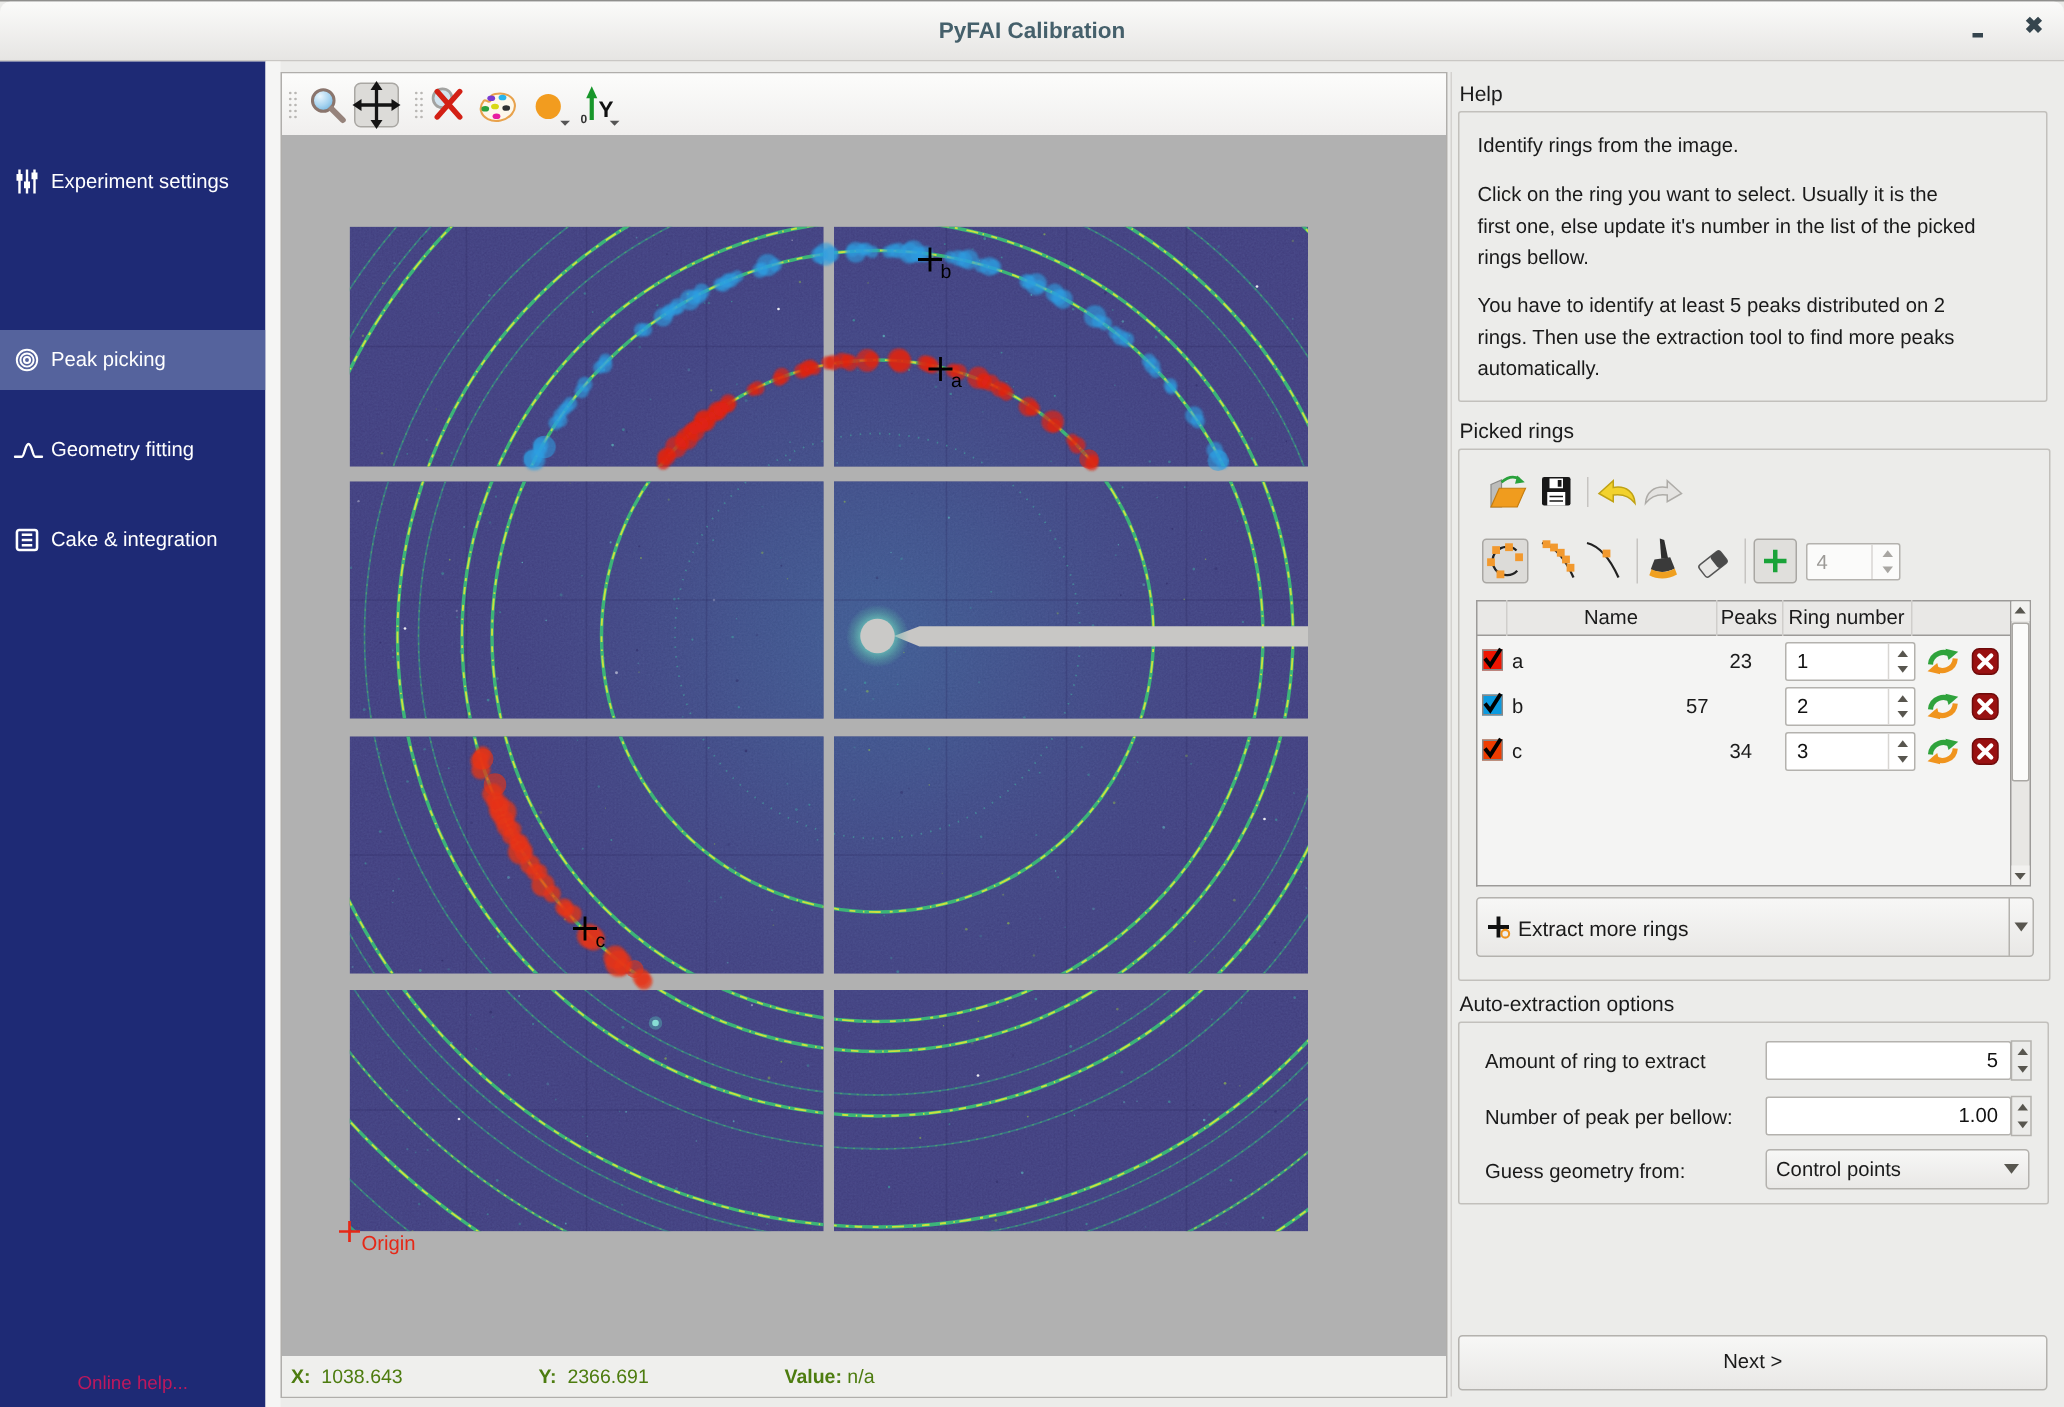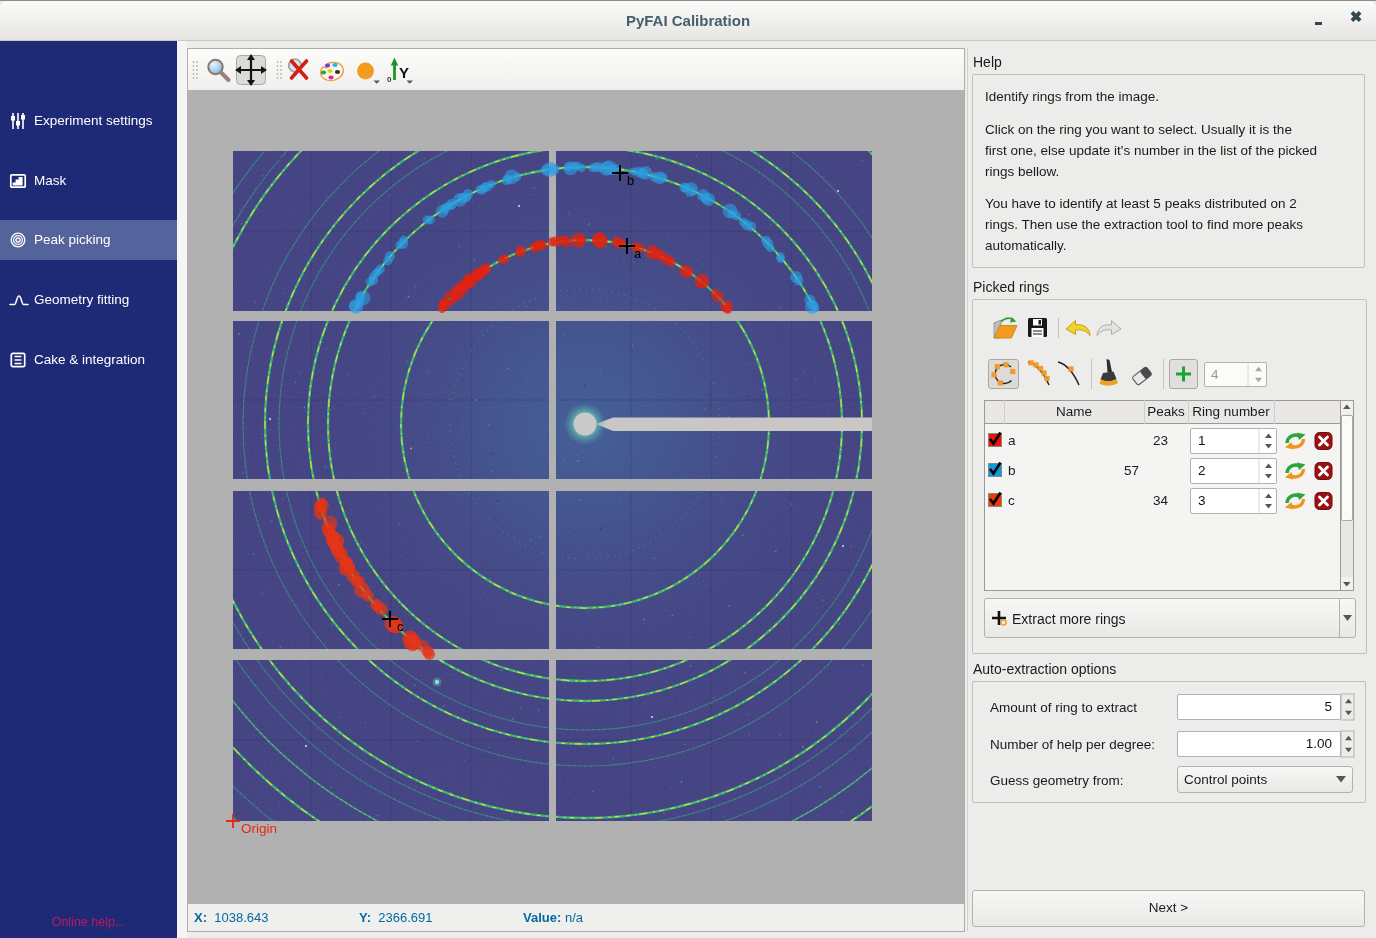--- a/index.html
+++ b/index.html
@@ -18,21 +18,21 @@
 .sbitem .lbl{position:absolute;left:34px;top:12px;}
 .sbitem svg{position:absolute;left:9px;top:11px;}
 .sbsel{background:#55639d;}
 #onlinehelp{position:absolute;left:0;top:914px;width:177px;text-align:center;color:#be185d;font-size:12.5px;}
 #lsplit{position:absolute;left:177px;top:40px;width:10px;height:898px;background:#f5f5f4;}
 #plotw{position:absolute;left:187px;top:47px;width:778px;height:884px;
  border:1px solid #b0aeab;background:#f5f5f4;}
 #ptoolbar{position:absolute;left:188px;top:48px;width:776px;height:41px;
  background:linear-gradient(#fcfcfb,#f0efee);}
 #pcanvas{position:absolute;left:188px;top:89px;width:776px;height:814px;background:#b1b1b1;}
-#pstatus{position:absolute;left:188px;top:903px;width:776px;height:27px;background:#efefed;font-size:13px;color:#0369a1;}
+#pstatus{position:absolute;left:188px;top:903px;width:776px;height:27px;background:#efefed;font-size:13px;color:#4d7c0f;}
 #pstatus b{font-weight:bold;}
 .gblabel{position:absolute;font-size:14px;color:#1a1a1a;}
 .gbox{position:absolute;border:1px solid #c2c0bc;border-radius:2px;}
 .htext{position:absolute;left:985px;width:372px;font-size:13.5px;line-height:21px;color:#1a1a1a;}
 .btn{position:absolute;background:linear-gradient(#f7f7f6,#e9e8e6);border:1px solid #b4b2ae;border-radius:3px;}
 .spin{position:absolute;background:#ffffff;border:1px solid #b4b2ae;border-radius:2px;font-size:13.5px;color:#111;}
 .spinv{position:absolute;top:4px;right:8px;}
 .formlbl{position:absolute;font-size:13.5px;color:#1a1a1a;}
 .tseph{position:absolute;width:1px;background:#d0cecb;}
 </style></head><body>
@@ -43,27 +43,20 @@
 <div id="closex">✖</div>
 <div id="sidebar"></div>
     <div class="sbitem" style="top:100px">
       <svg width="18" height="18" viewBox="0 0 18 18" fill="none" stroke="#fff">
         <path d="M4 1v16M9 1v16M14 1v16" stroke-width="1.6"></path>
         <rect x="2" y="4" width="4" height="4.5" fill="#fff" stroke="none"></rect>
         <rect x="7" y="9" width="4" height="4.5" fill="#fff" stroke="none"></rect>
         <rect x="12" y="3" width="4" height="4.5" fill="#fff" stroke="none"></rect>
       </svg>
       <span class="lbl">Experiment settings</span>
-    </div>
-    <div class="sbitem" style="top:160px">
-      <svg width="18" height="18" viewBox="0 0 18 18" fill="none">
-        <rect x="1.8" y="2.8" width="14.4" height="12.4" rx="1" stroke="#fff" stroke-width="1.7"></rect>
-        <path d="M3.6 13.5v-3h3v-3h3v-2.5h4v8.5z" fill="#fff"></path>
-      </svg>
-      <span class="lbl">Mask</span>
     </div>
     <div class="sbitem" style="top:279px">
       <svg width="20" height="18" viewBox="0 0 20 18" fill="none" stroke="#fff">
         <path d="M1 13.5h4.5c1.8 0 2.2-8.5 4.5-8.5s2.7 8.5 4.5 8.5H19" stroke-width="1.6" stroke-linecap="round"></path>
       </svg>
       <span class="lbl">Geometry fitting</span>
     </div>
     <div class="sbitem sbsel" style="top:219px">
       <svg width="18" height="18" viewBox="0 0 18 18" fill="none" stroke="#fff">
         <circle cx="9" cy="9" r="2" stroke-width="1.4"></circle>
@@ -850,21 +843,21 @@
     <div class="abs" style="left:1341px;top:414px;width:12px;height:106px;background:#fbfbfa;border:1px solid #aaa8a4;border-radius:2px"></div>
     <div class="btn" style="left:984px;top:597px;width:372px;height:40px"></div>
     <div class="abs" style="left:1339px;top:597px;width:1px;height:40px;background:#b4b2ae"></div>
     <div class="formlbl" style="left:1012px;top:610px;font-size:14px">Extract more rings</div>
     <div class="gblabel" style="left:973px;top:660px">Auto-extraction options</div>
     <div class="gbox" style="left:972px;top:680px;width:394px;height:122px"></div>
     <div class="formlbl" style="left:990px;top:699px">Amount of ring to extract</div>
     <div class="spin" style="left:1177px;top:693px;width:164px;height:26px">
       <span class="spinv">5</span>
     </div>
-    <div class="formlbl" style="left:990px;top:736px">Number of help per degree:</div>
+    <div class="formlbl" style="left:990px;top:736px">Number of peak per bellow:</div>
     <div class="spin" style="left:1177px;top:730px;width:164px;height:26px">
       <span class="spinv">1.00</span>
     </div>
     <div class="formlbl" style="left:990px;top:772px">Guess geometry from:</div>
     <div class="btn" style="left:1177px;top:765px;width:176px;height:27px"></div>
     <div class="formlbl" style="left:1184px;top:771px">Control points</div>
     <div class="btn" style="left:972px;top:889px;width:393px;height:37px"></div>
     <div class="formlbl" style="left:972px;top:899px;width:393px;text-align:center">Next &gt;</div>
     <svg class="abs" style="left:965px;top:40px;pointer-events:none" width="411" height="898" viewBox="965 40 411 898">
       <polygon points="994,322 1001,319 1001,337 994,337" fill="#bdbdbb" stroke="#8a8a88" stroke-width="0.8"></polygon>

